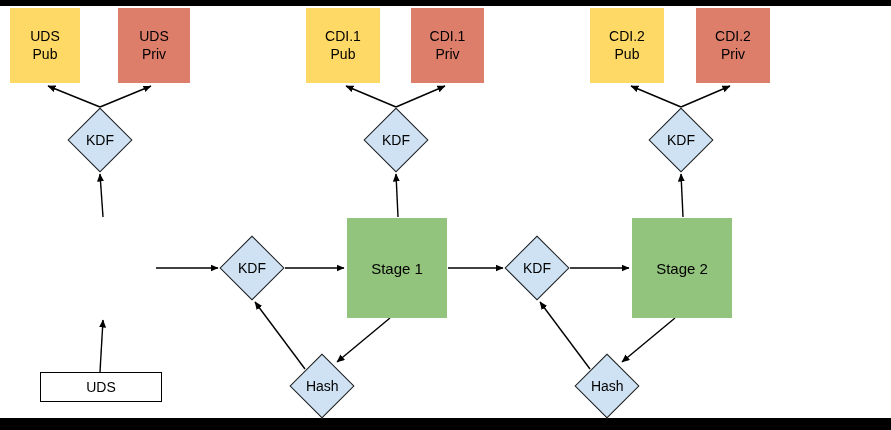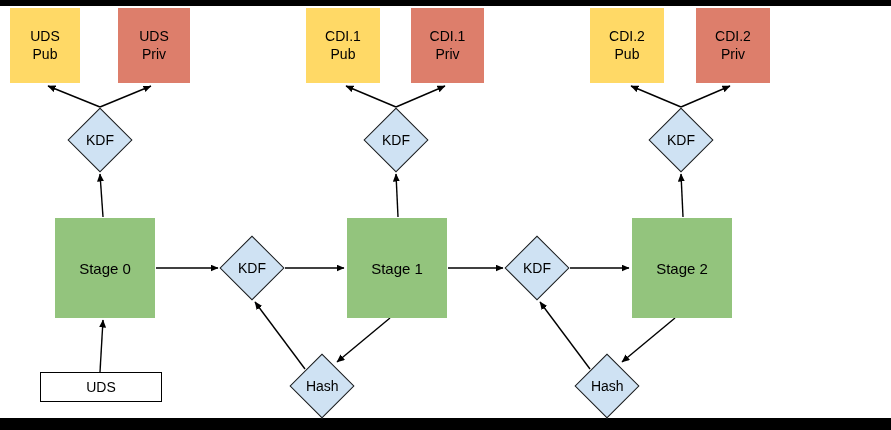--- a/index.html
+++ b/index.html
@@ -140,23 +140,20 @@
   <div class="diamond" style="left:77px;top:117px;">
     <span>KDF</span>
   </div>
   <div class="diamond" style="left:373px;top:117px;">
     <span>KDF</span>
   </div>
   <div class="diamond" style="left:658px;top:117px;">
     <span>KDF</span>
   </div>
 
-  <div class="stage" style="left:55px;top:218px;">
-    <span>Stage 0</span>
-  </div>
   <div class="stage" style="left:347px;top:218px;align-items:center;">
     <span>Stage 1</span>
   </div>
   <div class="stage" style="left:632px;top:218px;text-align:right;">
     <span>Stage 2</span>
   </div>
 
   <div class="diamond" style="left:229px;top:245px;">
     <span>KDF</span>
   </div>

